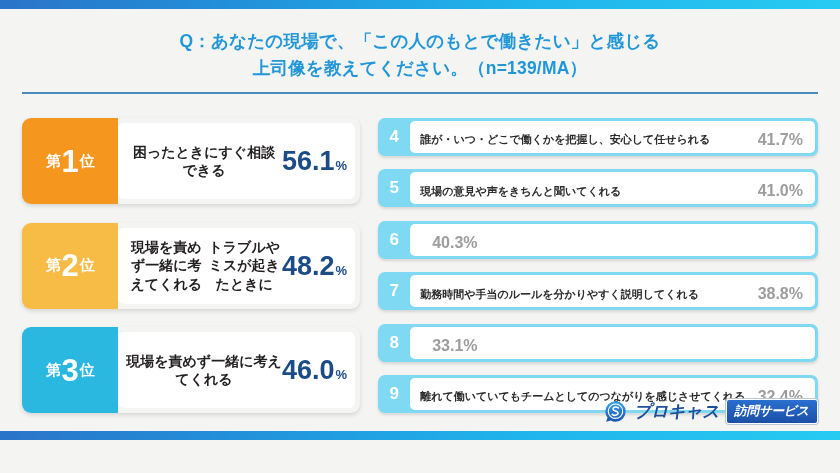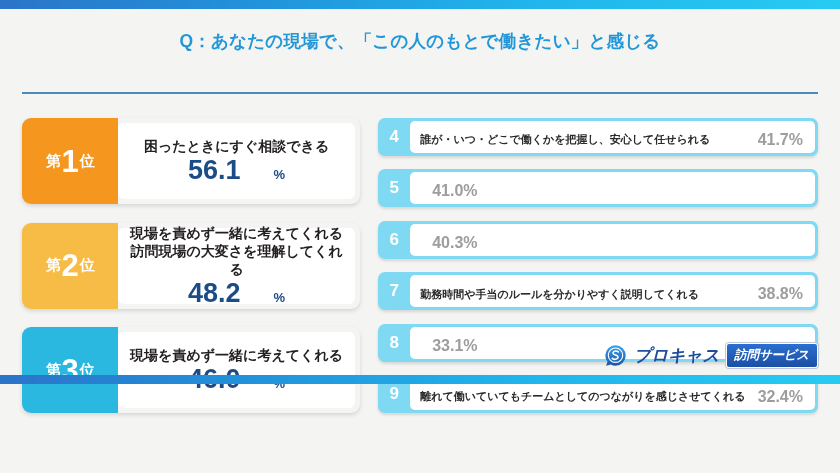--- a/index.html
+++ b/index.html
@@ -10,21 +10,21 @@
     width: 840px;
     height: 473px;
     background: #f4f4f2;
     font-family: "Liberation Sans", "DejaVu Sans", sans-serif;
     overflow: hidden;
     position: relative;
   }
   .slide {
     position: relative;
     width: 840px;
-    height: 384px;
+    height: 440px;
     box-sizing: border-box;
   }
 
   
   .edge-bar {
     position: absolute;
     left: 0;
     width: 840px;
     height: 9px;
     background: linear-gradient(90deg, #2b74c9 0%, #2290da 28%, #20b4ec 62%, #27cbf2 100%);
@@ -109,42 +109,40 @@
     font-size: 31px;
     line-height: 1;
     margin: 0 1px;
   }
   .rank-body {
     flex: 1;
     background: #ffffff;
     margin: 5px 5px 5px 0;
     border-radius: 6px;
     display: flex;
-    flex-direction: column;
     align-items: center;
     justify-content: center;
     padding: 4px 8px;
     box-sizing: border-box;
   }
   .rank-label {
     color: #231f20;
     font-size: 14px;
     font-weight: bold;
     line-height: 1.3;
     text-align: center;
   }
   .rank-value {
     color: #1b4c87;
     font-weight: bold;
     font-size: 27px;
     line-height: 1.05;
     display: flex;
     align-items: baseline;
     margin-top: 1px;
-    gap: 32px;
   }
   .rank-value .pct {
     font-size: 13px;
     margin-left: 1px;
   }
 
   
   .list-row {
     position: relative;
     display: flex;
@@ -229,20 +227,21 @@
 </style>
 </head>
 <body>
 
 <div class="slide">
 
   <div class="edge-bar top"></div>
 
   <div class="heading">
     <span class="line">Q：あなたの現場で、「この人のもとで働きたい」と感じる</span>
+    <span class="line">上司像を教えてください。（n=139/MA）</span>
   </div>
 
   <div class="title-rule"></div>
 
   <div class="columns">
 
     <div class="col-left">
 
       <div class="rank-card">
         <div class="rank-badge" style="background:#f5961e">
@@ -260,21 +259,21 @@
       </div>
 
       <div class="rank-card">
         <div class="rank-badge" style="background:#f7bc46">
           <span class="kanji">第</span>
           <span class="digit">2</span>
           <span class="kanji">位</span>
         </div>
         <div class="rank-body">
           <div class="rank-label">現場を責めず一緒に考えてくれる</div>
-          <div class="rank-label">訪問現場の大変さを理解してくれる</div>
+          <div class="rank-label">トラブルやミスが起きたときに</div>
           <div class="rank-value">
             <span>48.2</span>
             <span class="pct">%</span>
           </div>
         </div>
       </div>
 
       <div class="rank-card">
         <div class="rank-badge" style="background:#2ab7e0">
           <span class="kanji">第</span>
@@ -298,20 +297,21 @@
         <div class="row-badge">4</div>
         <div class="row-body">
           <span class="row-label">誰が・いつ・どこで働くかを把握し、安心して任せられる</span>
           <span class="row-value">41.7%</span>
         </div>
       </div>
 
       <div class="list-row">
         <div class="row-badge">5</div>
         <div class="row-body">
+          <span class="row-label">現場の意見や声をきちんと聞いてくれる</span>
           <span class="row-value">41.0%</span>
         </div>
       </div>
 
       <div class="list-row">
         <div class="row-badge">6</div>
         <div class="row-body">
           <span class="row-value">40.3%</span>
         </div>
       </div>

